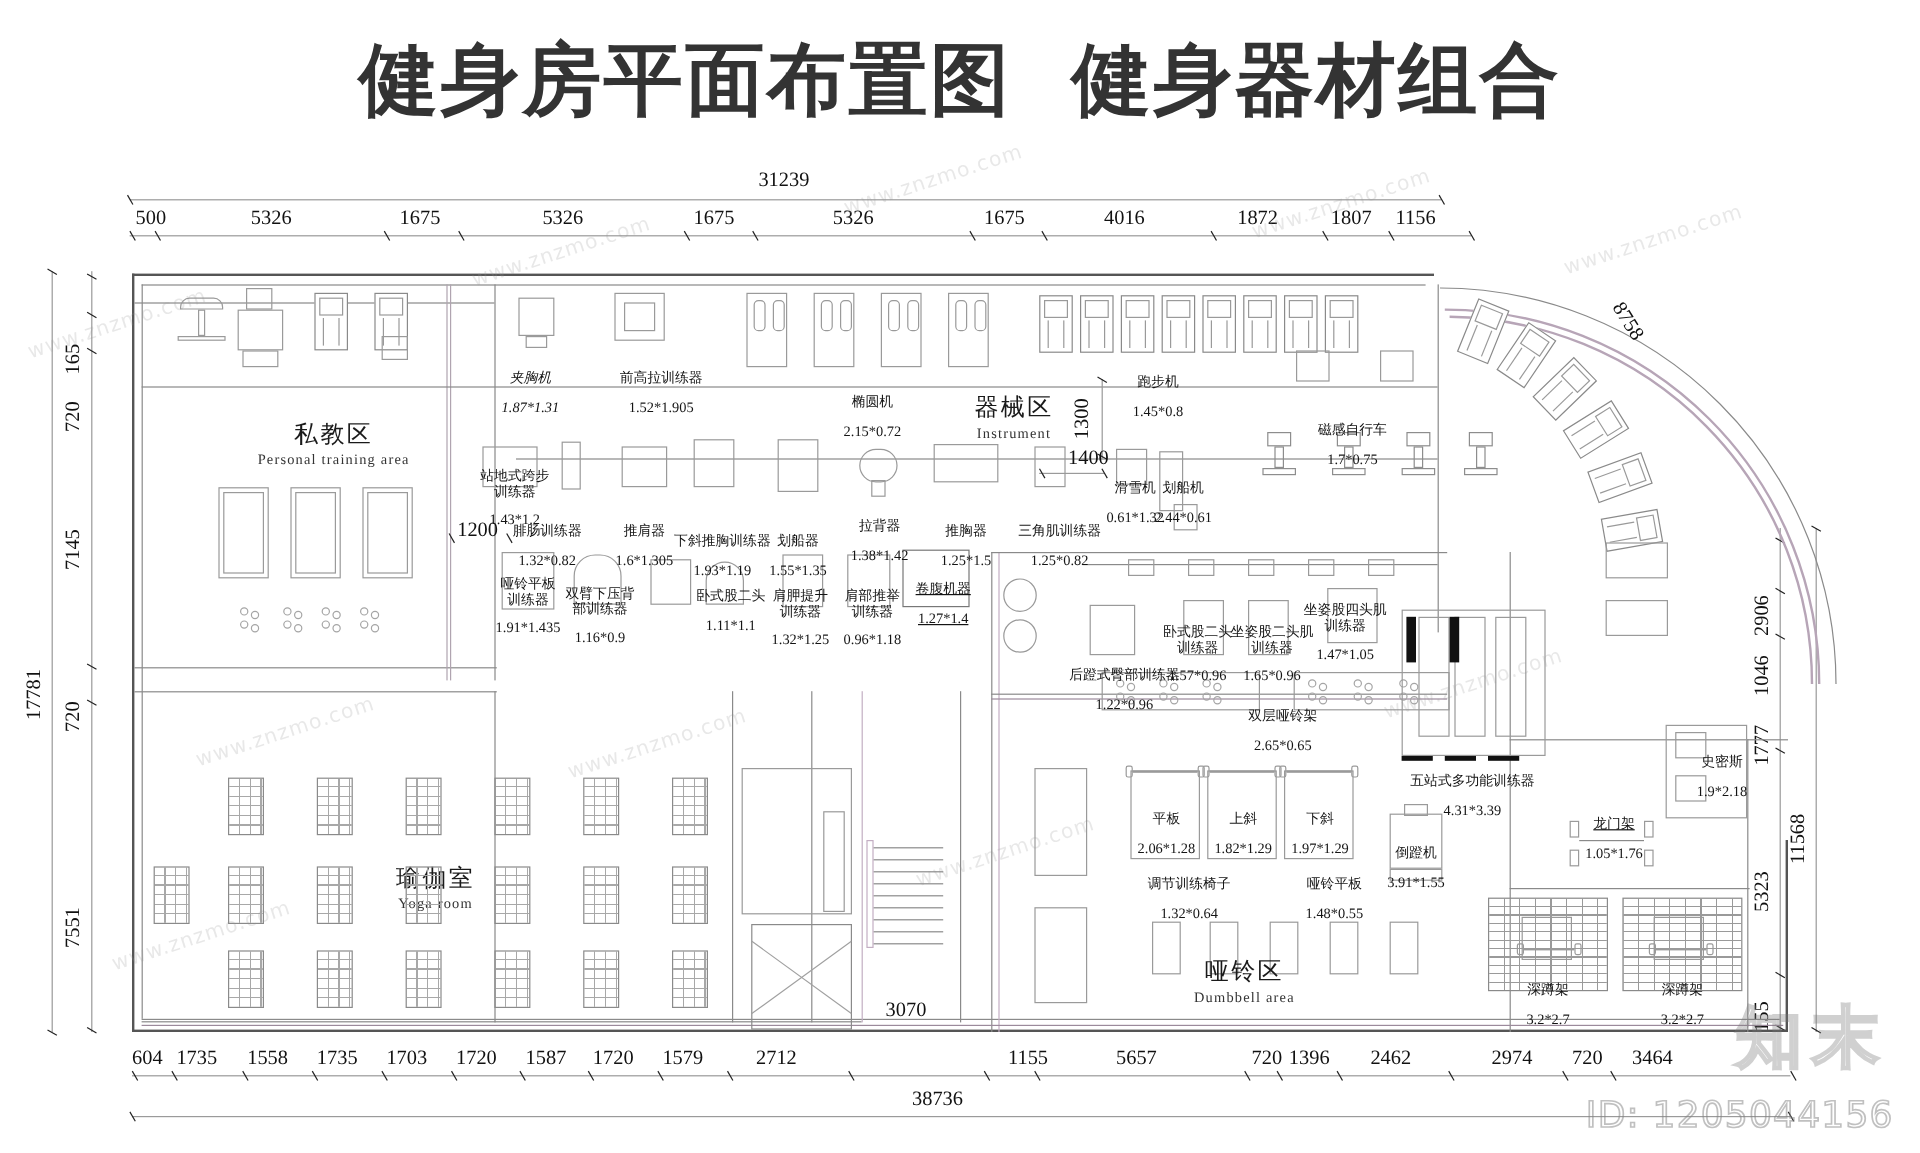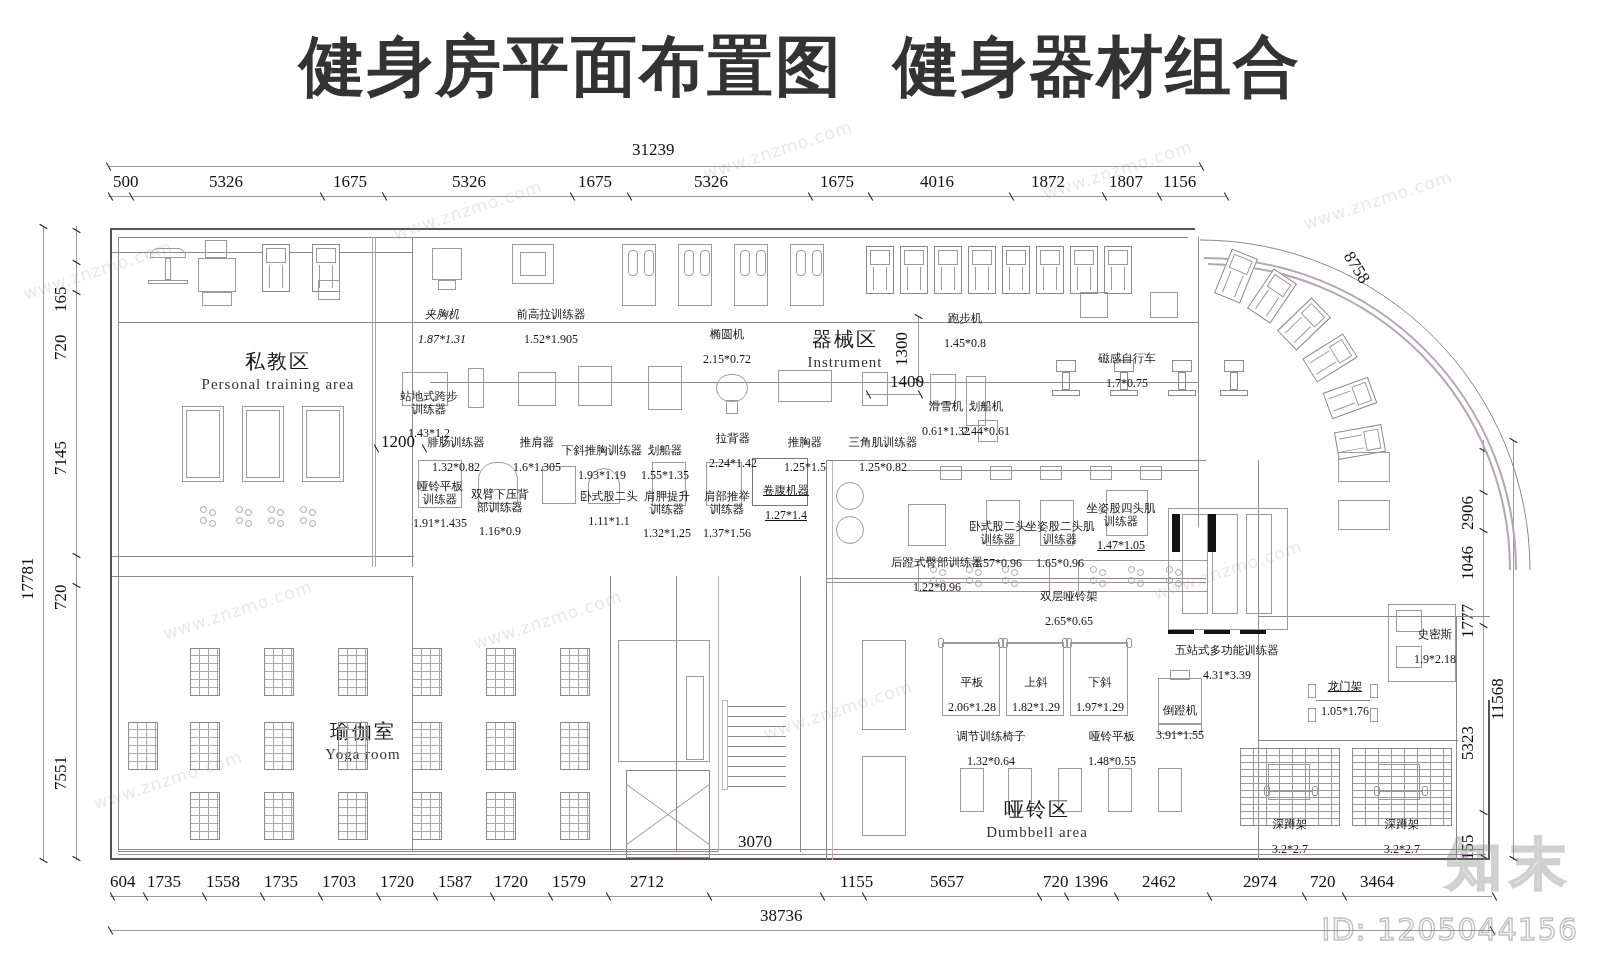--- a/index.html
+++ b/index.html
@@ -40,21 +40,21 @@
   .lab{position:absolute;text-align:center;white-space:pre-line;line-height:1.07;
        font-family:"DejaVu Sans","Liberation Sans",sans-serif;
        font-size:11.5px;color:#141414;}
   .lab .dim{font-family:"Liberation Serif","DejaVu Serif",serif;font-size:12px;}
 
   
   .area{position:absolute;text-align:center;}
   .area .cn{font-family:"DejaVu Sans","Liberation Sans",sans-serif;
             font-size:20px;letter-spacing:2px;color:#1a1a1a;}
   .area .en{font-family:"Liberation Serif","DejaVu Serif",serif;
-            font-size:15px;letter-spacing:1px;color:#333;margin-top:1px;}
+            font-size:12px;letter-spacing:1px;color:#333;margin-top:1px;}
   .tread{position:absolute;width:28px;height:48px;border:1px solid #8a8a8a;
          box-sizing:border-box;background:#fff;}
   .tread::before{content:"";position:absolute;left:3px;top:3px;right:3px;height:13px;
          border:1px solid #9a9a9a;}
   .tread::after{content:"";position:absolute;left:6px;top:20px;right:6px;bottom:3px;
          border-left:1px solid #9a9a9a;border-right:1px solid #9a9a9a;}
   .bike{position:absolute;width:28px;height:44px;}
   .bike i{position:absolute;border:1px solid #8d8d8d;box-sizing:border-box;display:block;}
   .dbell{position:absolute;width:26px;height:10px;}
   .dbell::before,.dbell::after{content:"";position:absolute;top:0;width:6px;height:10px;
@@ -615,21 +615,21 @@
 <div class="lab" style="left:550px;top:432px;width:104px;">
   <span style="display: block;">下斜推胸训练器</span>
   <span class="dim" style="display: block;">1.93*1.19</span>
 </div>
 <div class="lab" style="left:632px;top:432px;width:66px;">
   <span style="display: block;">划船器</span>
   <span class="dim" style="display: block;">1.55*1.35</span>
 </div>
 <div class="lab" style="left:700px;top:420px;width:66px;">
   <span style="display: block;">拉背器</span>
-  <span class="dim" style="display: block;">2.24*1.42</span>
+  <span class="dim" style="display: block;">1.38*1.42</span>
 </div>
 <div class="lab" style="left:772px;top:424px;width:66px;">
   <span style="display: block;">推胸器</span>
   <span class="dim" style="display: block;">1.25*1.5</span>
 </div>
 <div class="lab" style="left:838px;top:424px;width:90px;">
   <span style="display: block;">三角肌训练器</span>
   <span class="dim" style="display: block;">1.25*0.82</span>
 </div>
 <div class="lab" style="left:908px;top:388px;width:76px;">
@@ -655,21 +655,21 @@
   <span class="dim" style="display: block;">1.11*1.1</span>
 </div>
 <div class="lab" style="left:632px;top:478px;width:70px;">
   <span style="display: block;">肩胛提升
 训练器</span>
   <span class="dim" style="display: block;">1.32*1.25</span>
 </div>
 <div class="lab" style="left:692px;top:478px;width:70px;">
   <span style="display: block;">肩部推举
 训练器</span>
-  <span class="dim" style="display: block;">1.37*1.56</span>
+  <span class="dim" style="display: block;">0.96*1.18</span>
 </div>
 <div class="lab" style="left:752px;top:472px;width:68px;text-decoration:underline;">
   <span style="display: block;">卷腹机器</span>
   <span class="dim" style="display: block;">1.27*1.4</span>
 </div>
 <div class="lab" style="left:884px;top:544px;width:106px;">
   <span style="display: block;">后蹬式臀部训练器</span>
   <span class="dim" style="display: block;">1.22*0.96</span>
 </div>
 <div class="lab" style="left:958px;top:508px;width:80px;">
@@ -678,21 +678,21 @@
   <span class="dim" style="display: block;">1.57*0.96</span>
 </div>
 <div class="lab" style="left:1016px;top:508px;width:88px;">
   <span style="display: block;">坐姿股二头肌
 训练器</span>
   <span class="dim" style="display: block;">1.65*0.96</span>
 </div>
 <div class="lab" style="left:1076px;top:490px;width:90px;">
   <span style="display: block;">坐姿股四头肌
 训练器</span>
-  <span class="dim" style="display: block; text-decoration: underline;">1.47*1.05</span>
+  <span class="dim" style="display: block;">1.47*1.05</span>
 </div>
 <div class="lab" style="left:1026px;top:578px;width:86px;">
   <span style="display: block;">双层哑铃架</span>
   <span class="dim" style="display: block;">2.65*0.65</span>
 </div>
 <div class="lab" style="left:944px;top:664px;width:56px;">
   <span style="display: block;">平板</span>
   <span class="dim" style="display: block;">2.06*1.28</span>
 </div>
 <div class="lab" style="left:1008px;top:664px;width:56px;">

